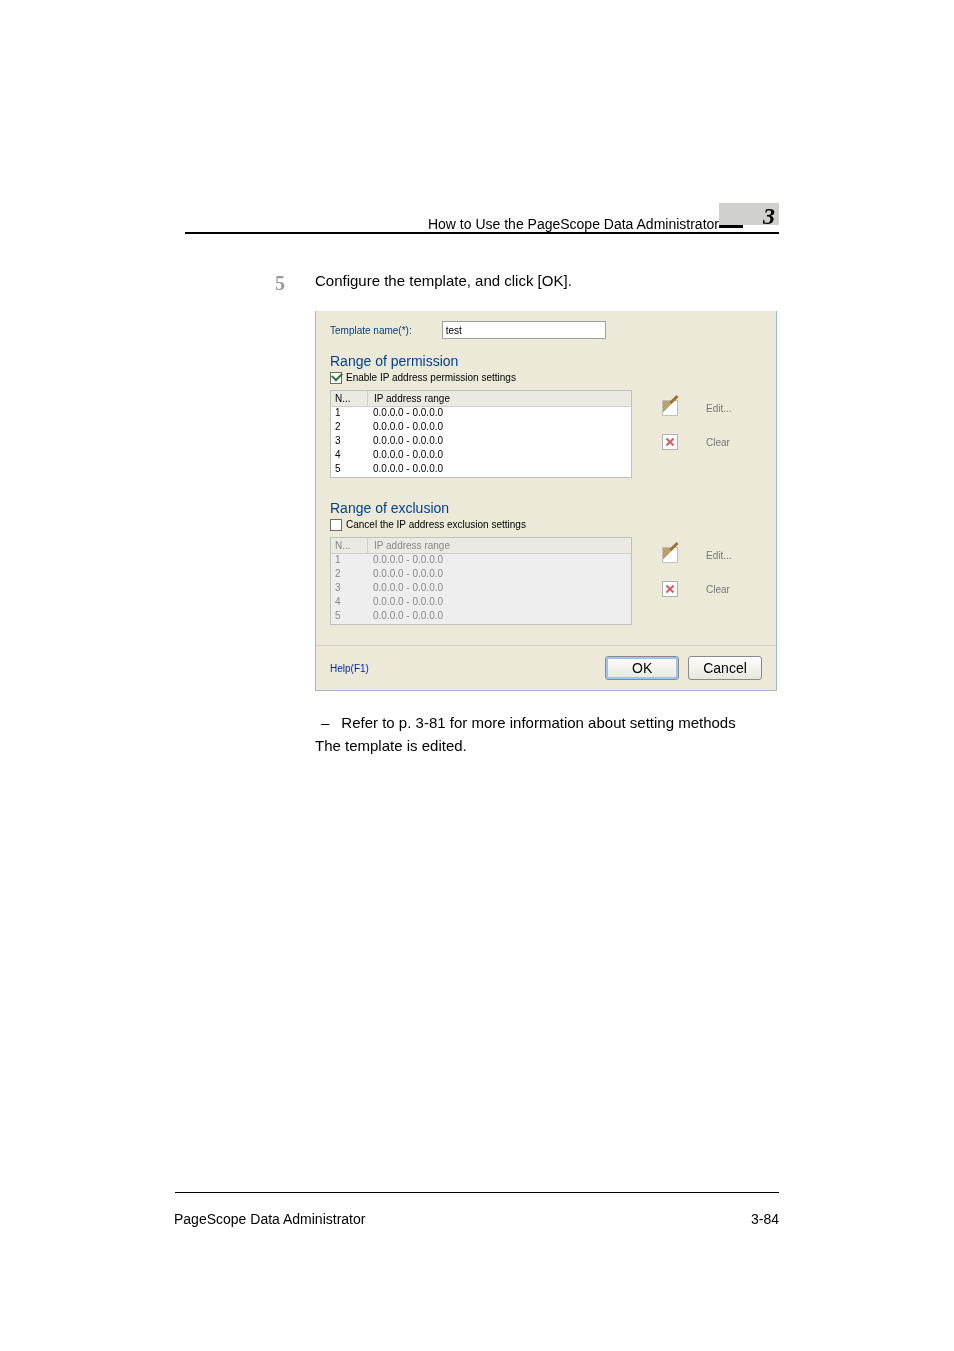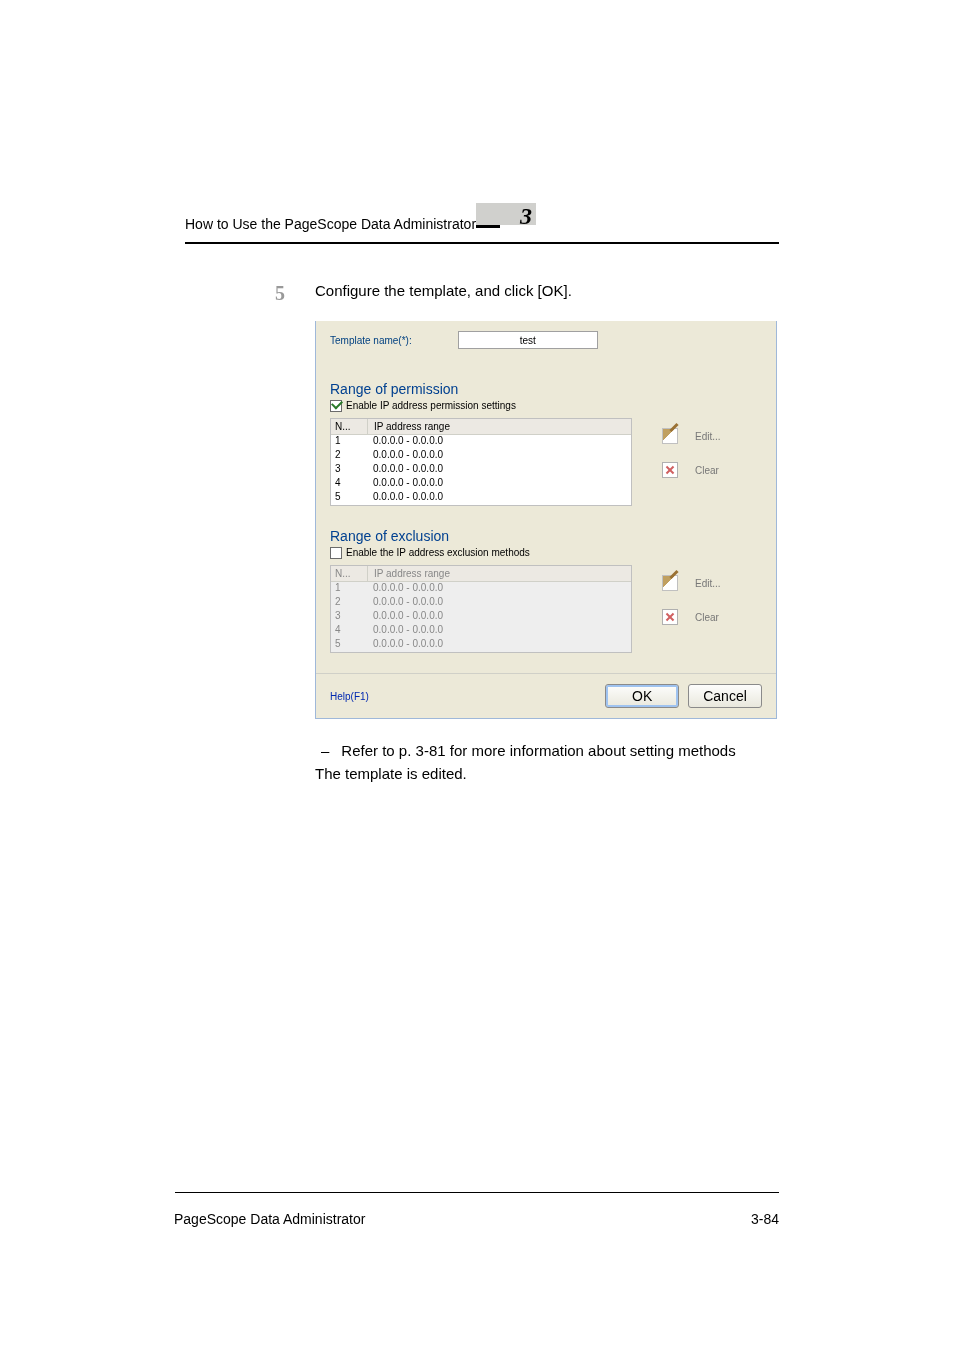--- a/index.html
+++ b/index.html
@@ -13,22 +13,22 @@
     width: 954px;
     height: 1351px;
     box-sizing: border-box;
     padding: 200px 175px 0 185px;
     position: relative;
     background: #fff;
   }
   .header-row {
     display: flex;
     align-items: flex-end;
-    justify-content: flex-start;
-    margin-bottom: 10px;
+    justify-content: flex-end;
+    margin-bottom: 0;
   }
   .header-title {
     font-size: 14px;
   }
   .header-right {
     width: 60px;
     height: 32px;
     display: flex;
     align-items: center;
     justify-content: flex-end;
@@ -120,36 +120,35 @@
     font-size: 11px;
     font-weight: bold;
     line-height: 1;
   }
   .dlg-body {
     padding: 10px 14px 10px 14px;
   }
   .row-label-input {
     display: flex;
     align-items: center;
-    gap: 46px;
-    margin-bottom: 32px;
+    gap: 30px;
+    margin-bottom: 14px;
   }
   .label-blue {
     color: #004080;
     font-size: 10px;
   }
   .input-text {
-    width: 140px;
+    width: 164px;
     height: 18px;
     border: 1px solid #a0a0a0;
     background: #fff;
     padding: 0 3px;
     font-size: 10px;
     box-sizing: border-box;
-    text-align: center;
   }
   .section-title {
     color: #004090;
     font-size: 14px;
     margin-bottom: 3px;
   }
   .check-row {
     display: flex;
     align-items: flex-start;
     gap: 4px;
@@ -217,21 +216,21 @@
   }
   .btn-stack {
     display: flex;
     flex-direction: column;
     gap: 18px;
     padding-top: 10px;
   }
   .icon-btn {
     display: flex;
     align-items: center;
-    gap: 17px;
+    gap: 28px;
     color: #777;
   }
   .icon-btn .ic {
     width: 16px;
     height: 16px;
     position: relative;
   }
   .ic-edit {
     background: linear-gradient(135deg, #c0a060 0 40%, transparent 40%),
                 linear-gradient(to bottom, #fff 0 100%);
@@ -389,21 +388,21 @@
             <span>Clear</span>
           </div>
         </div>
       </div>
 
       <div class="section-gap"></div>
 
       <div class="section-title">Range of exclusion</div>
       <div class="check-row">
         <span class="chk"></span>
-        <span>Enable the IP address exclusion methods</span>
+        <span>Cancel the IP address exclusion settings</span>
       </div>
       <div class="section-row">
         <div class="list-box disabled">
           <div class="list-head">
             <div class="col-n">N...</div>
             <div class="col-ip">IP address range</div>
           </div>
           <div class="list-row">
               <div class="col-n">1</div>
               <div class="col-ip">0.0.0.0 - 0.0.0.0</div>

